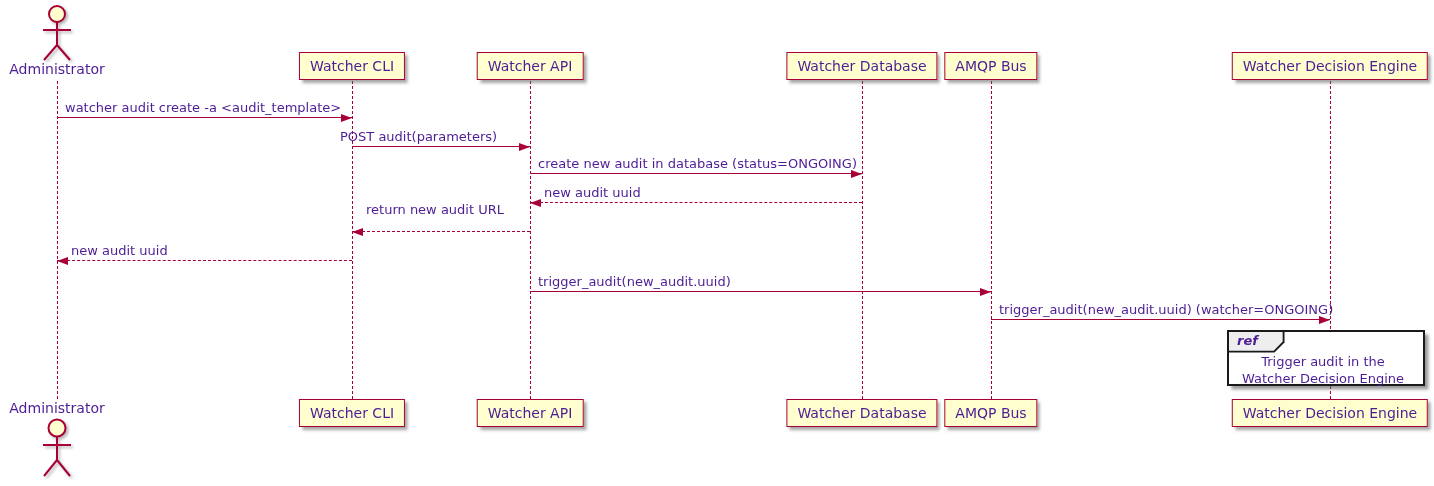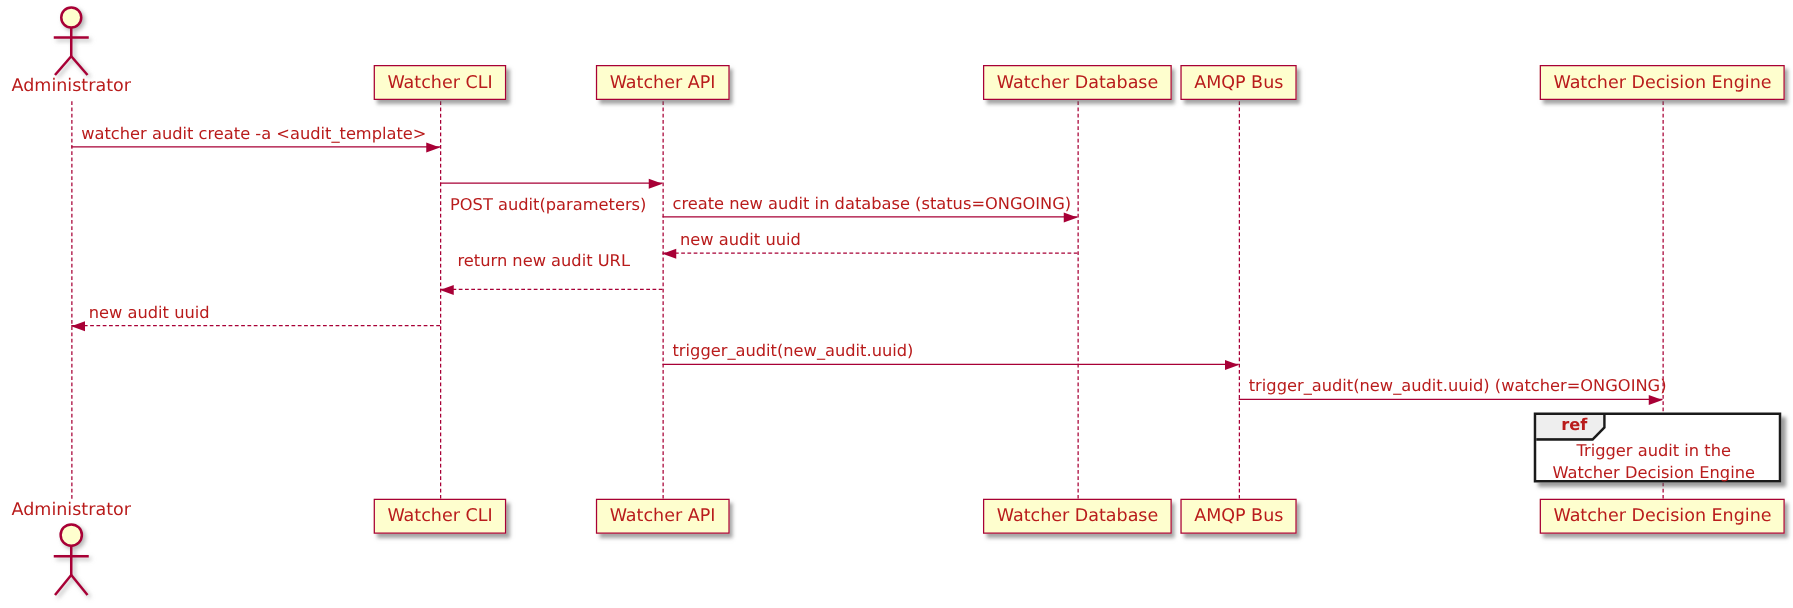--- a/index.html
+++ b/index.html
@@ -1,19 +1,19 @@
 <!DOCTYPE html>
 <html><head>
 <meta charset="utf-8">
 <style>
   html,body { margin:0; padding:0; background:#ffffff; }
   .canvas {
     position:relative; width:1434px; height:486px; background:#ffffff;
     font-family:"DejaVu Sans", "Liberation Sans", sans-serif;
-    color:#b91c1c; overflow:hidden;
+    color:#4c1d95; overflow:hidden;
   }
   
   .participant {
     position:absolute; transform:translateX(-50%);
     background:#FEFECE; border:1.6px solid #A80036;
     padding:4px 10px; font-size:14px; line-height:18px; white-space:nowrap;
     box-shadow:3px 3px 3px rgba(90,90,90,0.55);
     z-index:4;
   }
   
@@ -47,21 +47,21 @@
     background:#1a1a1a;
     clip-path:polygon(0 0, 100% 0, 100% 52%, calc(100% - 10px) 100%, 0 100%);
   }
   .ref-tab-fill {
     position:absolute; left:0; top:0;
     width:calc(100% - 1.8px); height:calc(100% - 1.8px);
     background:#EEEEEE;
     clip-path:polygon(0 0, 100% 0, 100% 52%, calc(100% - 9px) 100%, 0 100%);
   }
   .ref-keyword {
-    position:absolute; left:20px; top:1px; font-size:13px; font-weight:bold; z-index:2;
+    position:absolute; left:8px; top:1px; font-size:13px; font-weight:bold; z-index:2;font-style:italic;
   }
   .ref-body {
     position:absolute; left:13px; top:22px; font-size:13px; line-height:16.5px; white-space:nowrap;text-align:center;
   }
 </style>
 </head>
 <body>
 
 <div class="canvas">
 
@@ -99,21 +99,21 @@
   <div class="participant" style="left:352px; top:399px;">Watcher CLI</div>
   <div class="participant" style="left:530px; top:399px;">Watcher API</div>
   <div class="participant" style="left:862px; top:399px;">Watcher Database</div>
   <div class="participant" style="left:991px; top:399px;">AMQP Bus</div>
   <div class="participant" style="left:1330px; top:399px;">Watcher Decision Engine</div>
 
   <div class="msg-label" style="left:65px; top:100px;">watcher audit create -a &lt;audit_template&gt;</div>
   <div class="msg-line solid" style="left:57px; top:117px; width:295px;"></div>
   <div class="arrowhead right" style="left:341px; top:113.5px;"></div>
 
-  <div class="msg-label" style="left:360px; top:129px;margin-top:28px;">POST audit(parameters)</div>
+  <div class="msg-label" style="left:340px; top:129px;">POST audit(parameters)</div>
   <div class="msg-line solid" style="left:352px; top:146px; width:178px;"></div>
   <div class="arrowhead right" style="left:519px; top:142.5px;"></div>
 
   <div class="msg-label" style="left:538px; top:156px;">create new audit in database (status=ONGOING)</div>
   <div class="msg-line solid" style="left:530px; top:173px; width:332px;"></div>
   <div class="arrowhead right" style="left:851px; top:169.5px;"></div>
 
   <div class="msg-label" style="left:544px; top:185px;">new audit uuid</div>
   <div class="msg-line dashed" style="left:530px; top:202px; width:332px;"></div>
   <div class="arrowhead left" style="left:530px; top:198.5px;"></div>

